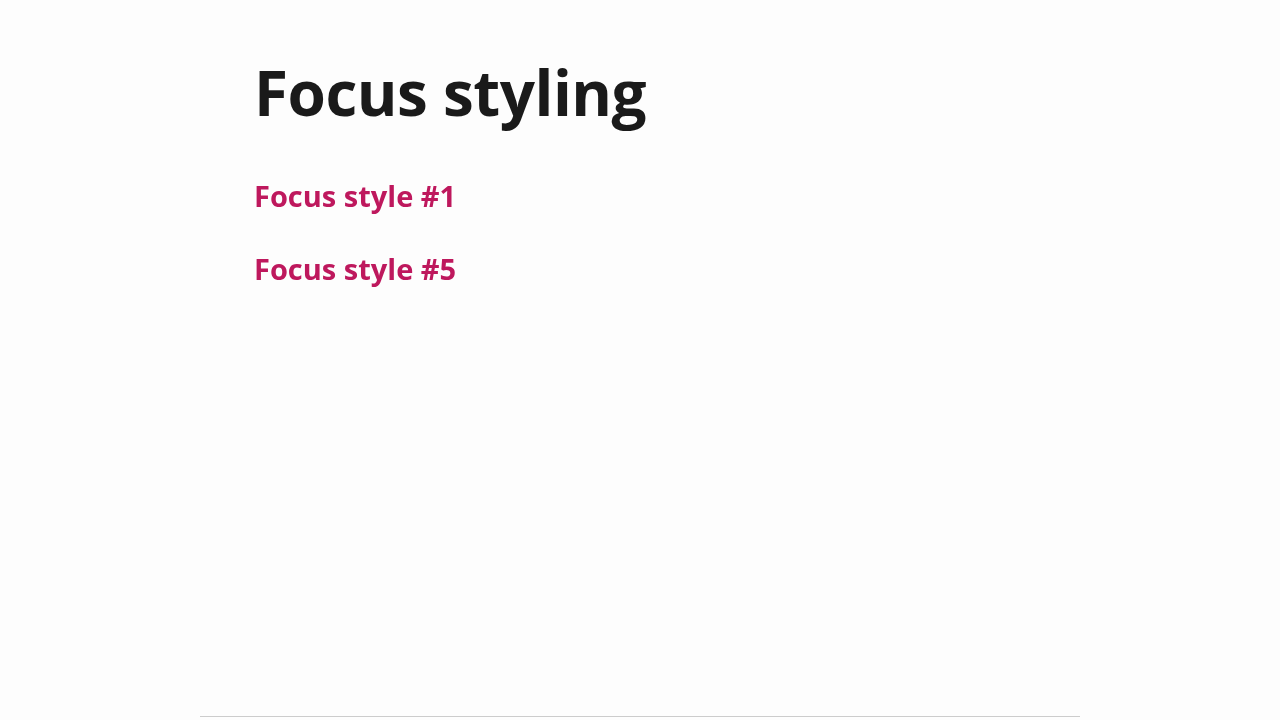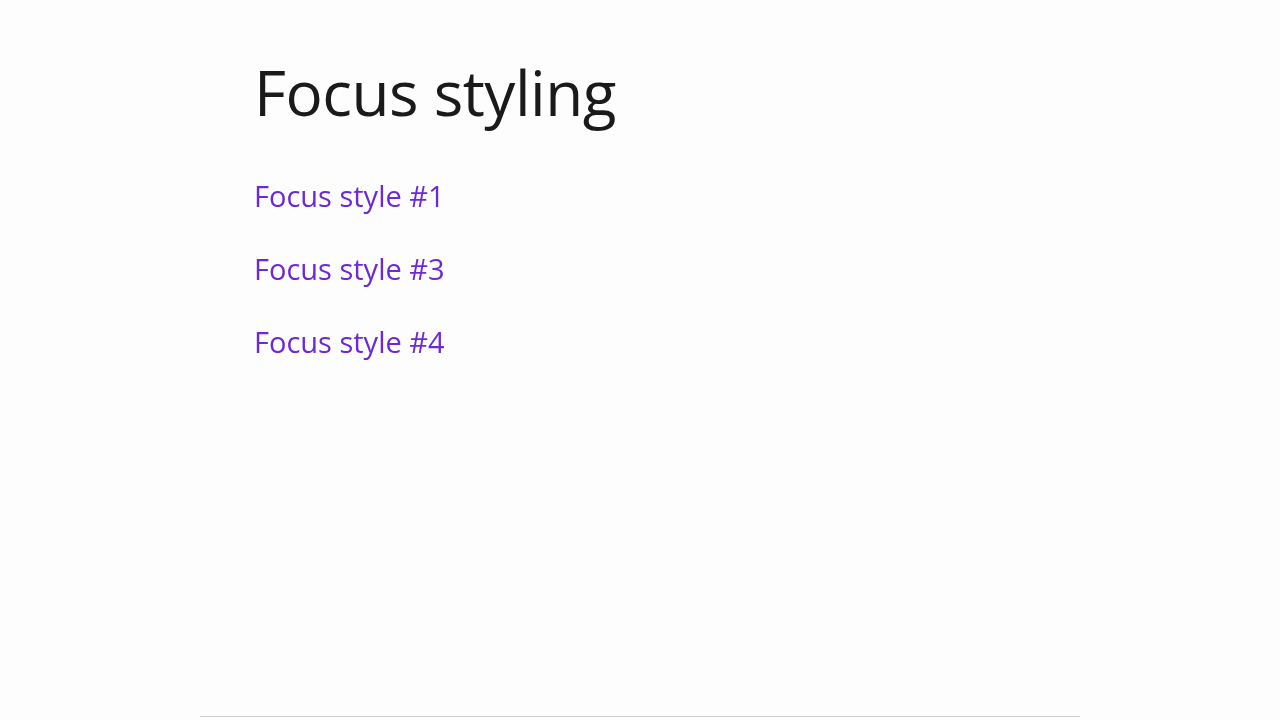--- a/index.html
+++ b/index.html
@@ -17,34 +17,34 @@
       color: #222;
       overflow: hidden;
     }
     .content {
       margin-left: 254px;
       margin-right: 200px;
       padding-top: 50px;
     }
     .title {
       font-size: 62px;
-      font-weight: 400;
+      font-weight: 700;
       color: #1a1a1a;
       margin-bottom: 42px;
       letter-spacing: -0.5px;
     }
     .links {
       display: flex;
       flex-direction: column;
       gap: 34px;
     }
     .link {
       font-size: 29px;
-      font-weight: 400;
-      color: #6d28d9;
+      font-weight: 700;
+      color: #be185d;
       text-decoration: none;
       cursor: pointer;
       display: inline-block;
       width: fit-content;
     }
     .divider {
       position: absolute;
       left: 200px;
       right: 200px;
       top: 716px;
@@ -52,18 +52,17 @@
       background-color: #ccc;
     }
   </style>
 </head>
 <body>
 
 <div class="content">
   <h1 class="title">Focus styling</h1>
   <nav class="links">
     <a class="link">Focus style #1</a>
-    <a class="link">Focus style #3</a>
-    <a class="link">Focus style #4</a>
+    <a class="link">Focus style #5</a>
   </nav>
 </div>
 
 <div class="divider"></div>
 
 </body></html>

